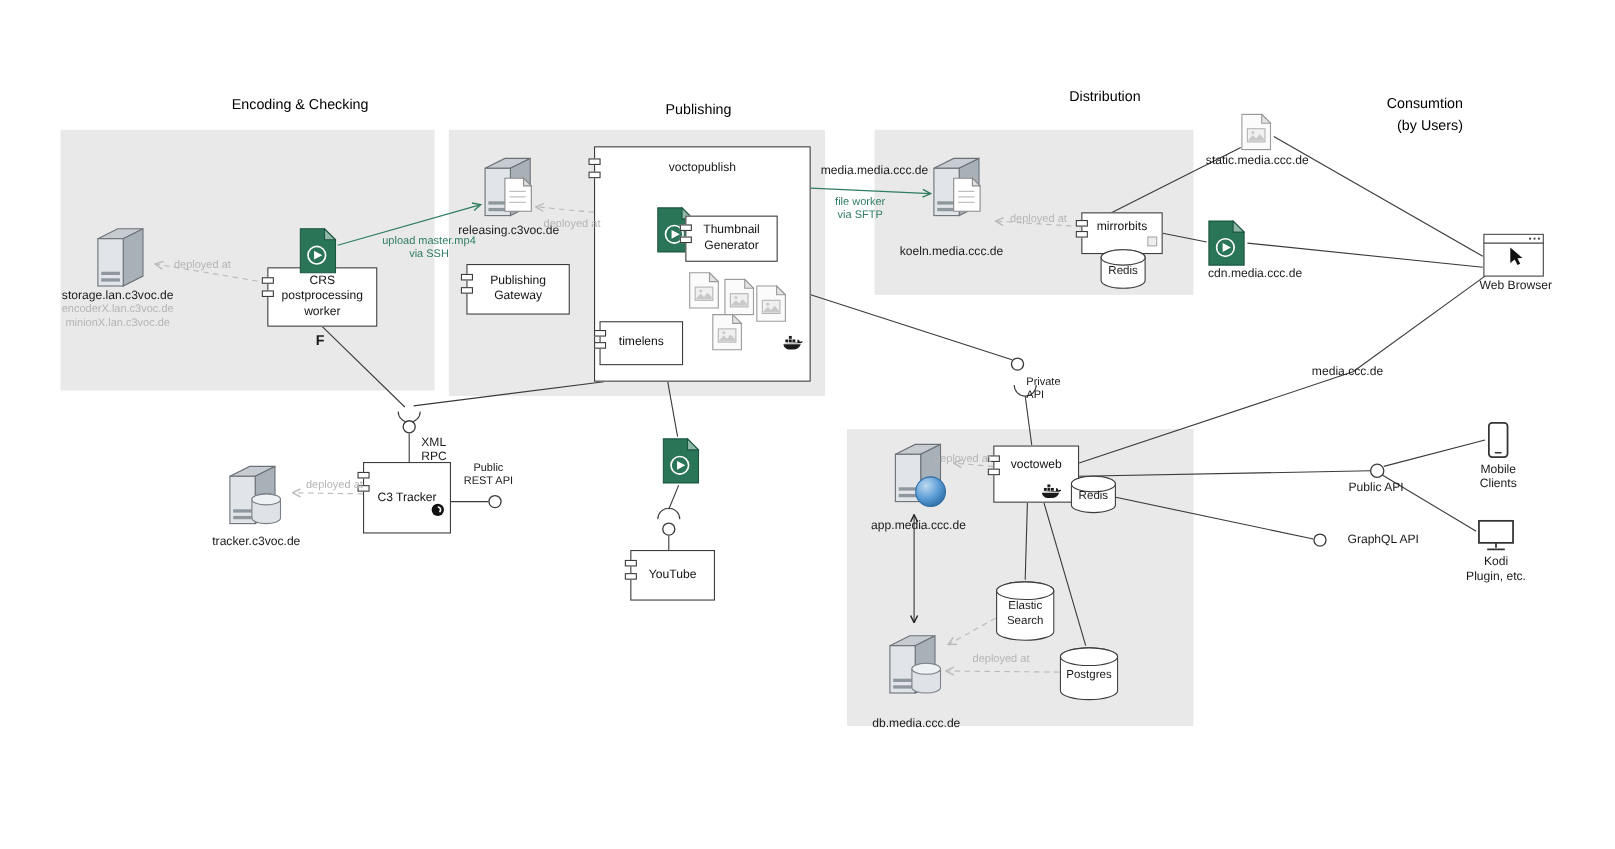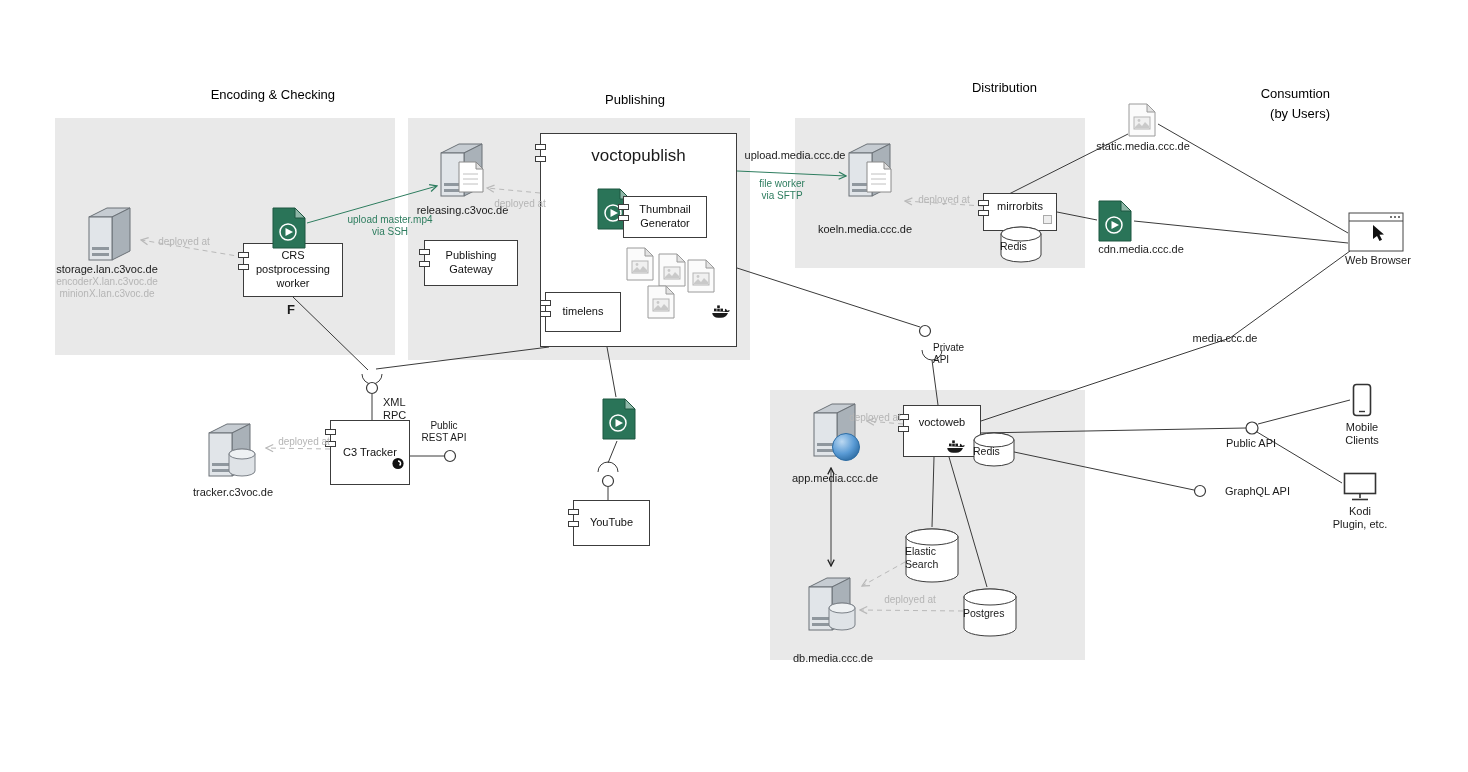--- a/index.html
+++ b/index.html
@@ -13,24 +13,24 @@
   .gray{color:#b5b5b5}
   .green{color:#2e7d5f}
   .bold{font-weight:bold;font-size:13px}
   .left{text-align:left}
   .edges{position:absolute;left:0;top:0;z-index:1}
   .node{position:absolute;z-index:2}
   .icon{position:absolute;z-index:3}
   .comp{position:absolute;background:#fff;border:1px solid #3c3c3c;display:flex;align-items:center;justify-content:center;
         font-size:11px;line-height:1.25;text-align:center;white-space:pre-line;color:#111;z-index:2}
   .bigcomp{position:absolute;background:#fff;border:1px solid #3c3c3c;z-index:2}
-  .bigcomp .title{position:absolute;top:12px;left:0;width:100%;text-align:center;font-size:17px}
+  .bigcomp .title{position:absolute;top:12px;left:0;width:100%;text-align:center;font-size:11px}
   .ctab{position:absolute;left:-6px;width:11px;height:6px;background:#fff;border:1px solid #3c3c3c}
   .cyl{position:absolute;z-index:3}
-  .cyl .clbl{position:absolute;left:0;width:100%;font-size:10.5px;white-space:pre-line;line-height:1.2}
+  .cyl .clbl{position:absolute;left:0;width:100%;text-align:center;font-size:10.5px;white-space:pre-line;line-height:1.2}
   .inner{position:absolute}
 </style>
 </head>
 <body>
 
 <div class="canvas">
 
   <svg width="0" height="0" style="position:absolute" aria-hidden="true">
     <defs>
       <radialGradient id="gl" cx="35%" cy="30%" r="75%">
@@ -272,21 +272,21 @@
     <span class="ctab" style="top:20px"></span>
     <span>C3 Tracker</span>
     <svg class="inner" style="left:60px;top:36px" width="14" height="13" viewBox="0 0 14 13">
       <circle cx="7" cy="6.5" r="5.6" fill="#111"></circle>
       <path d="M7,3.2 c1.9,0 3.3,1.4 3.3,3.3 c0,1.1 -0.5,2 -1.3,2.6 l-1,-1.3 c0.5,-0.3 0.8,-0.8 0.8,-1.3 c0,-1 -0.8,-1.8 -1.8,-1.8 z" fill="#fff"></path>
     </svg>
   </div>
   <div class="lbl sm" style="left:415px;top:420px;width:58px">Public
 REST API</div>
 
-  <div class="lbl" style="left:740px;top:149px;width:110px">upload.media.ccc.de</div>
+  <div class="lbl" style="left:740px;top:149px;width:110px">media.media.ccc.de</div>
   <div class="lbl sm green" style="left:740px;top:178px;width:84px">file worker
 via SFTP</div>
   <div class="node" style="left:840px;top:138px">
     <svg width="58" height="64">
         <use href="#srv"></use>
       </svg>
     <svg class="inner" style="left:26px;top:23px" width="26" height="32">
         <use href="#doc"></use>
       </svg>
   </div>

